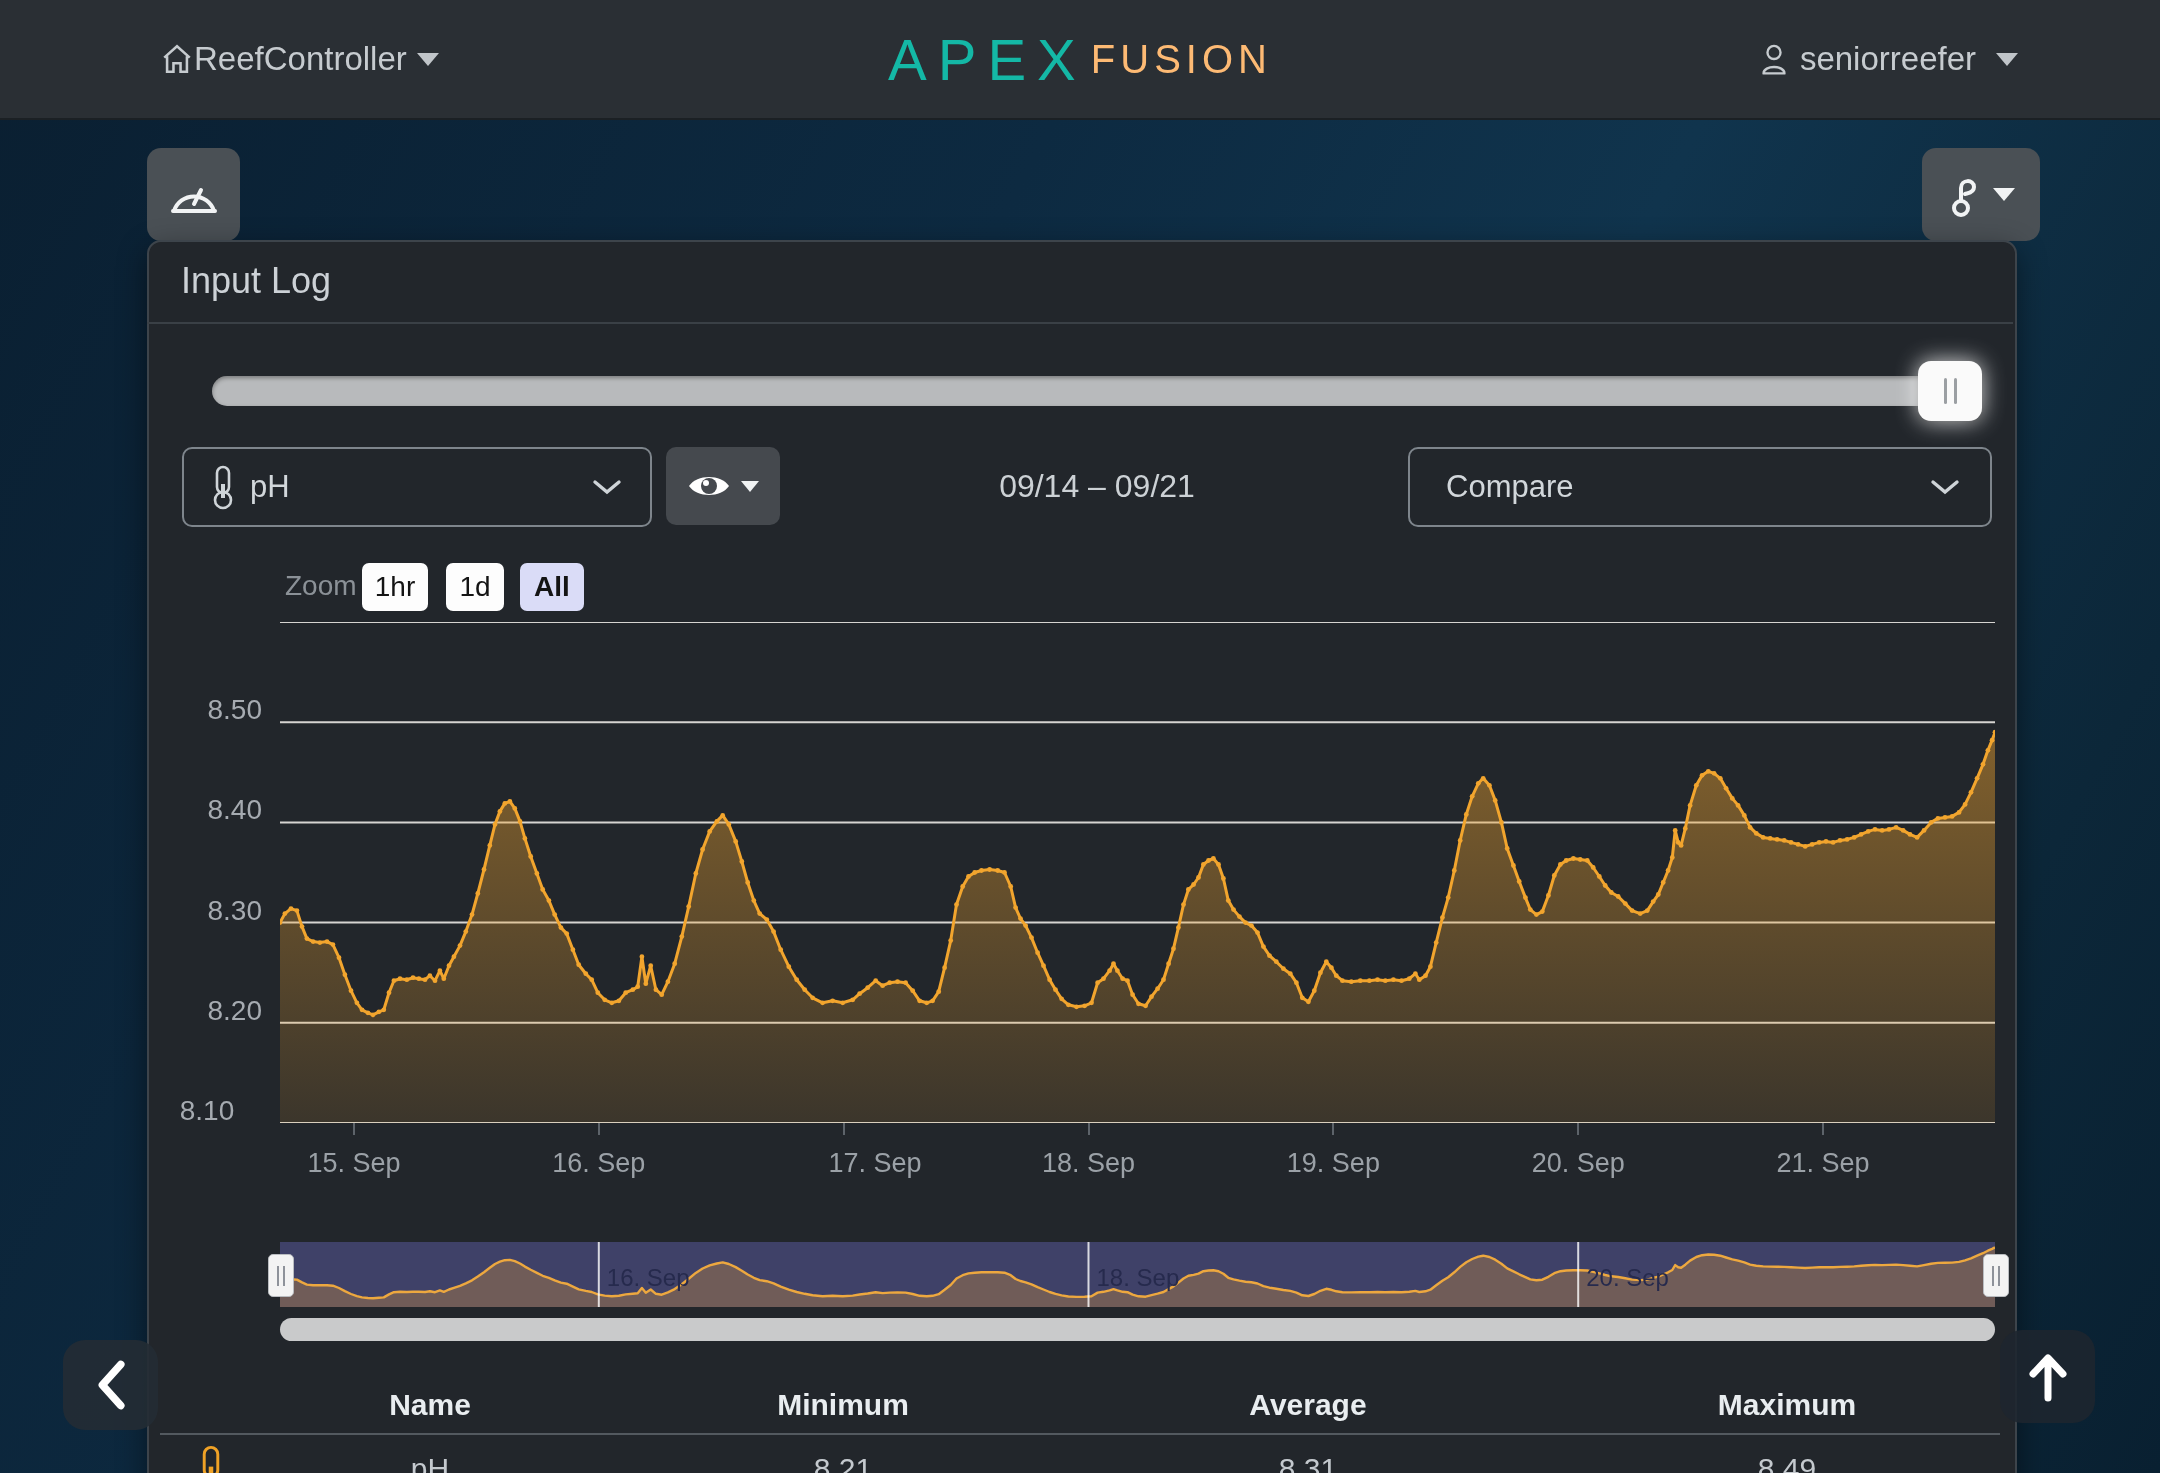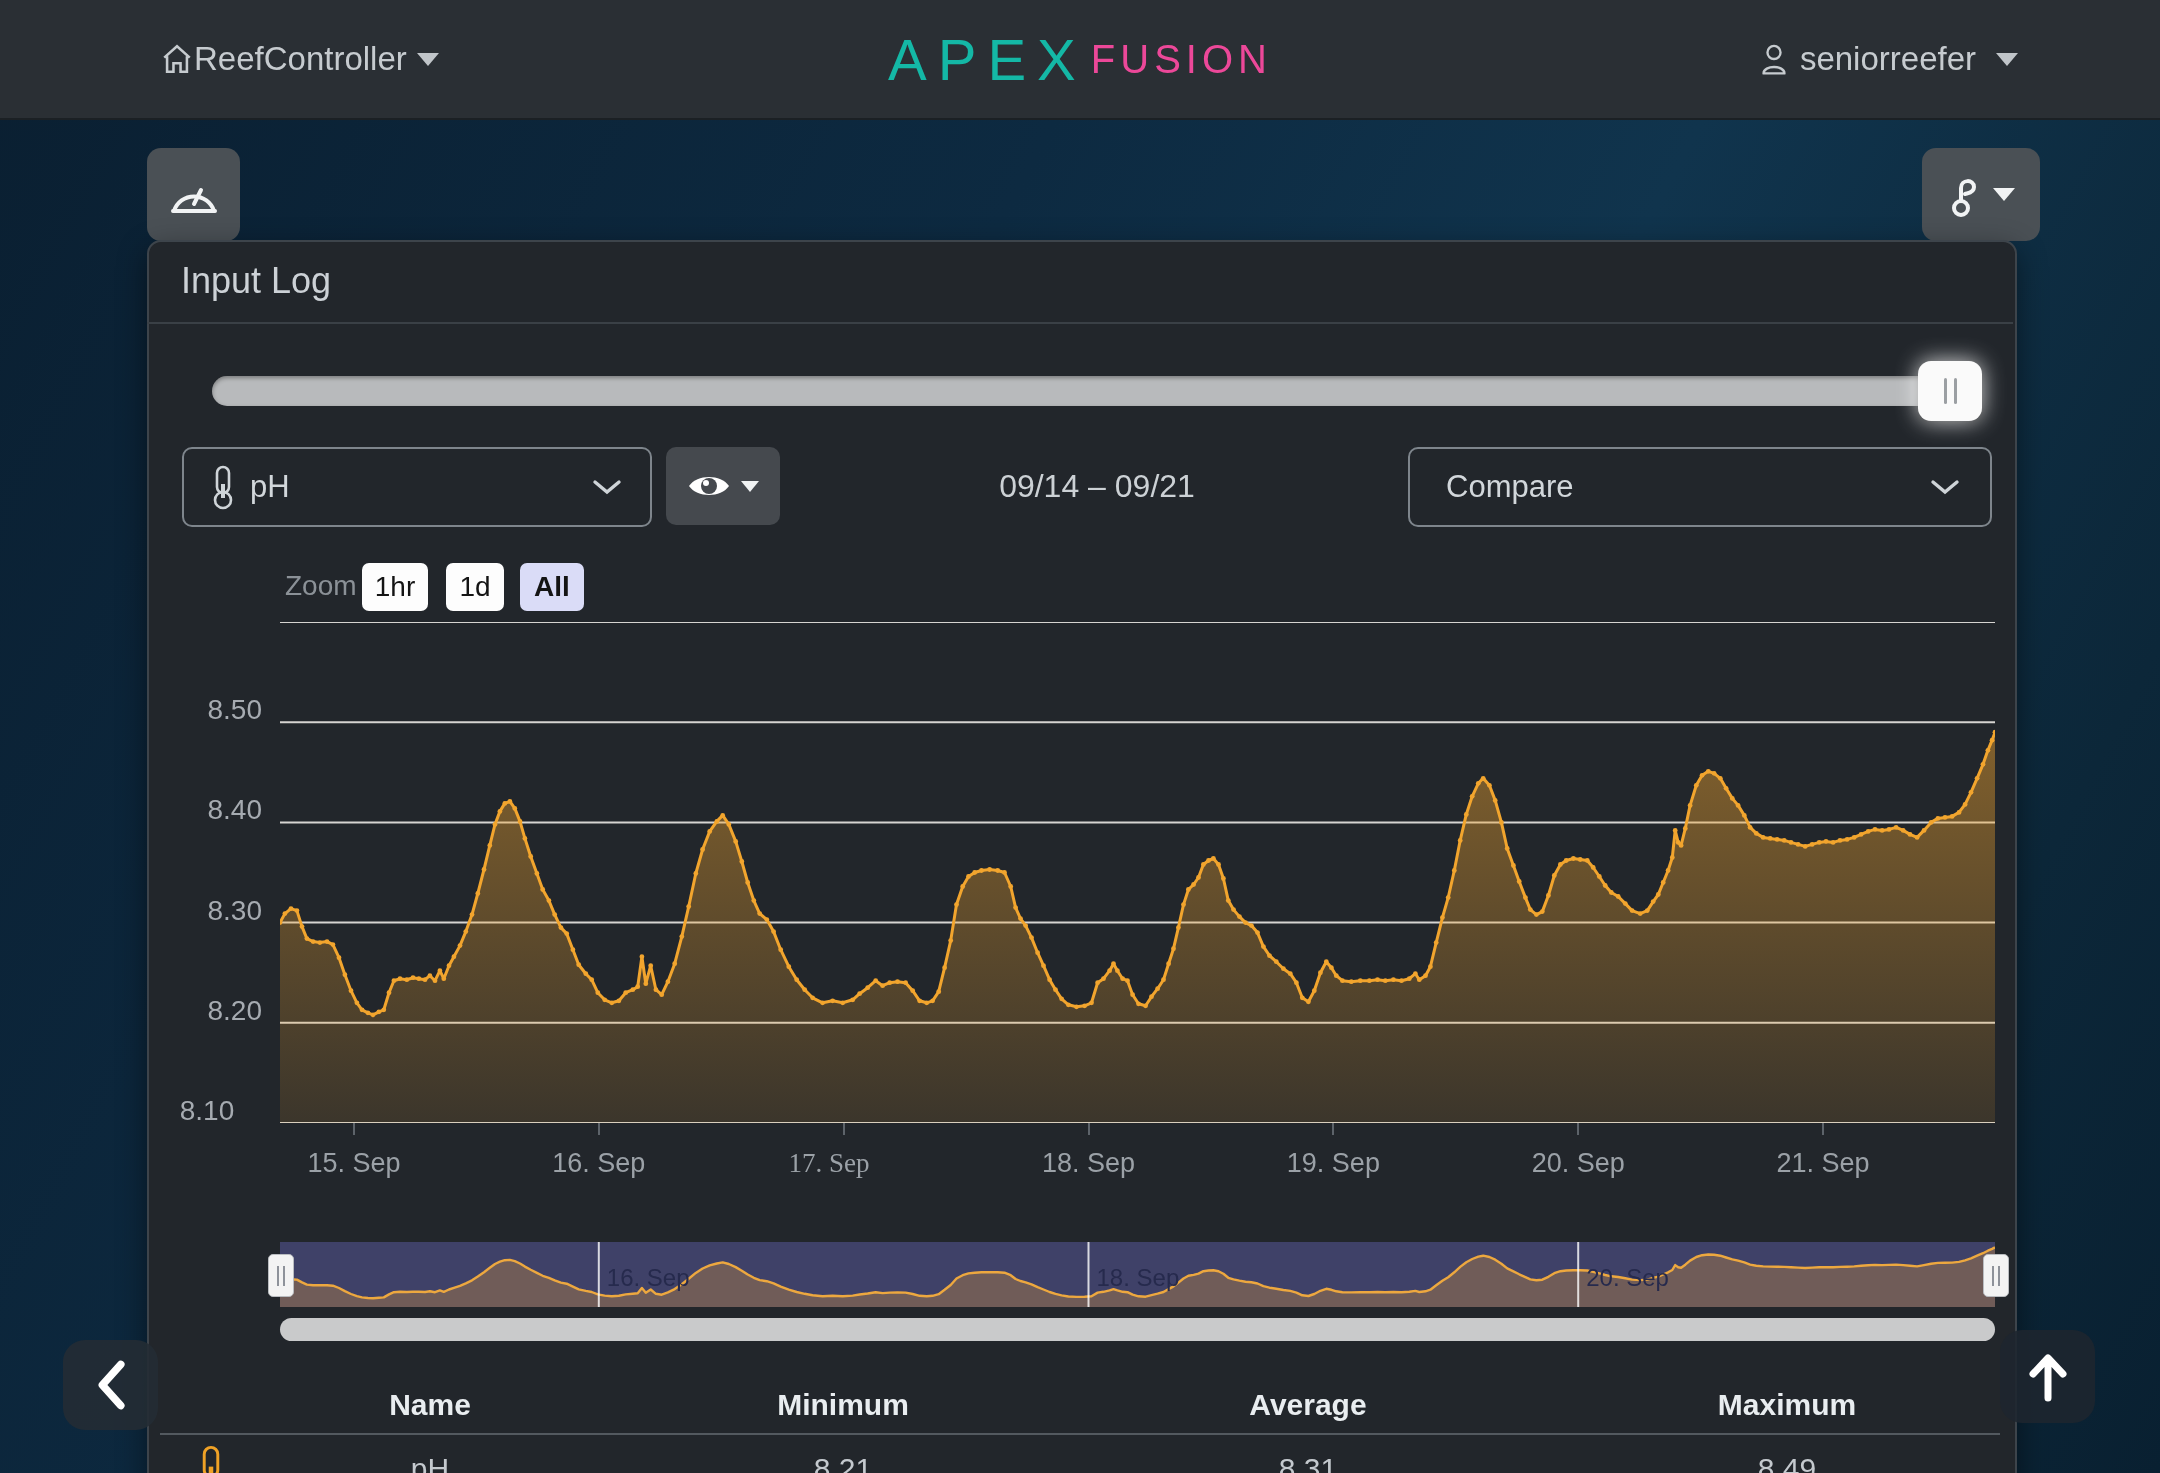--- a/index.html
+++ b/index.html
@@ -8,21 +8,21 @@
         background:linear-gradient(118deg,#0a1f31 0%,#0d2a41 38%,#10344d 60%,#0c2739 85%,#092031 100%);}
   
   .topbar{position:absolute;left:0;top:0;width:2160px;height:118px;background:#2a2f34;
           border-bottom:2px solid #1b2024;}
   .tb-left{position:absolute;left:160px;top:0;height:118px;display:flex;align-items:center;cursor:pointer;}
   .tb-left span.txt{font-size:33px;color:#c6cbcf;}
   .caret{width:0;height:0;border-left:11px solid transparent;border-right:11px solid transparent;
          border-top:13px solid #c0c5c9;margin-left:10px;}
   .brand{position:absolute;left:0;top:0;width:2160px;height:118px;display:flex;align-items:center;justify-content:center;gap:10px;pointer-events:none;}
   .brand .apex{font-size:58px;letter-spacing:11px;color:#14b8a6;font-weight:400;}
-  .brand .fusion{font-size:40px;letter-spacing:5px;color:#ec4899;font-weight:400;margin-left:-6px;}
+  .brand .fusion{font-size:40px;letter-spacing:5px;color:#fdba74;font-weight:400;margin-left:-6px;}
   .tb-right{position:absolute;right:142px;top:0;height:118px;display:flex;align-items:center;gap:10px;cursor:pointer;}
   .tb-right span.txt{font-size:33px;color:#c6cbcf;}
   
   .iconbtn{position:absolute;background:#4a5055;border-radius:14px;display:flex;align-items:center;justify-content:center;cursor:pointer;}
   
   .panel{position:absolute;left:147px;top:240px;width:1866px;height:1250px;background:#22262b;
          border:2px solid #3d444b;border-radius:14px;box-shadow:0 10px 30px rgba(0,0,0,.45);}
   .panel-header{position:absolute;left:147px;top:240px;width:1866px;height:82px;
                 border-bottom:2px solid #3a4046;display:flex;align-items:center;}
   .panel-title{font-size:36px;color:#ccd1d6;margin-left:34px;}
@@ -454,21 +454,21 @@
       <div class="ylab" style="left: 152px; top: 694.2px;">8.50</div>
       <div class="ylab" style="left: 152px; top: 794.4px;">8.40</div>
       <div class="ylab" style="left: 152px; top: 894.6px;">8.30</div>
       <div class="ylab" style="left: 152px; top: 994.8px;">8.20</div>
       <div class="ylab" style="left: 152px; top: 1095px; text-align: center;">8.10</div>
       <div class="xtick" style="left: 352.948px; top: 1123px;"></div>
       <div class="xlab" style="left: 283.948px; top: 1148px;">15. Sep</div>
       <div class="xtick" style="left: 597.808px; top: 1123px;"></div>
       <div class="xlab" style="left: 528.808px; top: 1148px;">16. Sep</div>
       <div class="xtick" style="left: 842.668px; top: 1123px;"></div>
-      <div class="xlab" style="left: 759px; top: 1148px; font-family: Liberation Serif, serif;">17. Sep</div>
+      <div class="xlab" style="left: 805px; top: 1148px;">17. Sep</div>
       <div class="xtick" style="left: 1087.53px; top: 1123px;"></div>
       <div class="xlab" style="left: 1018.53px; top: 1148px;">18. Sep</div>
       <div class="xtick" style="left: 1332.39px; top: 1123px;"></div>
       <div class="xlab" style="left: 1263.39px; top: 1148px;">19. Sep</div>
       <div class="xtick" style="left: 1577.25px; top: 1123px;"></div>
       <div class="xlab" style="left: 1508.25px; top: 1148px;">20. Sep</div>
       <div class="xtick" style="left: 1822.11px; top: 1123px;"></div>
       <div class="xlab" style="left: 1753.11px; top: 1148px;">21. Sep</div>
     </div>
 

